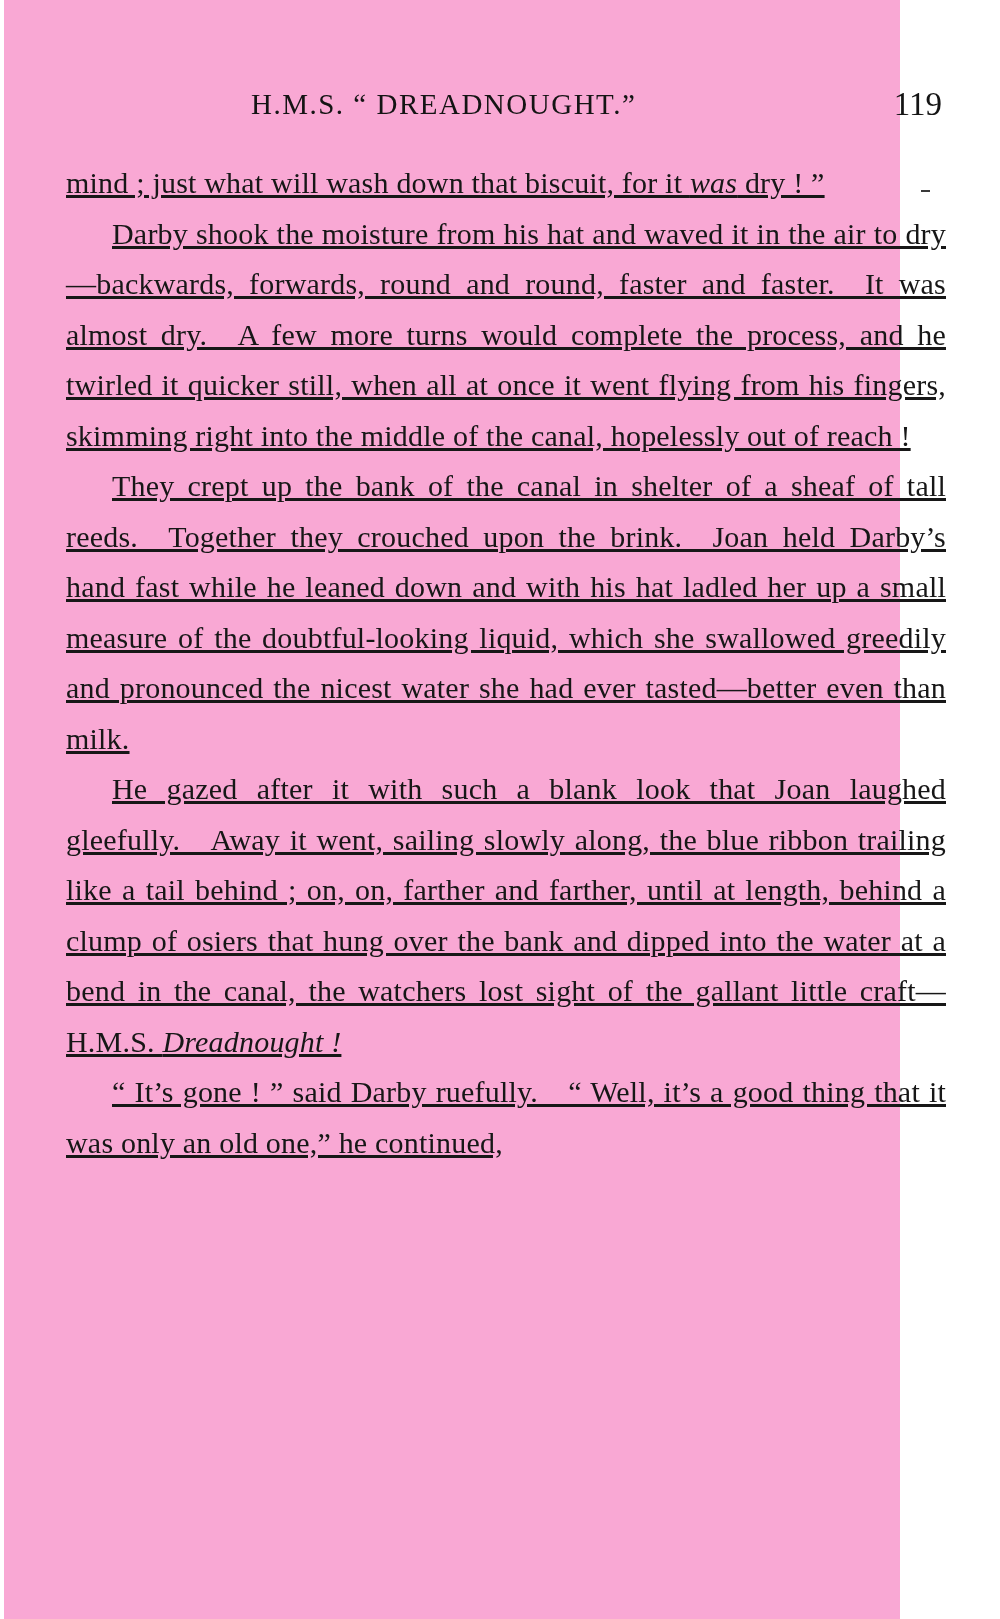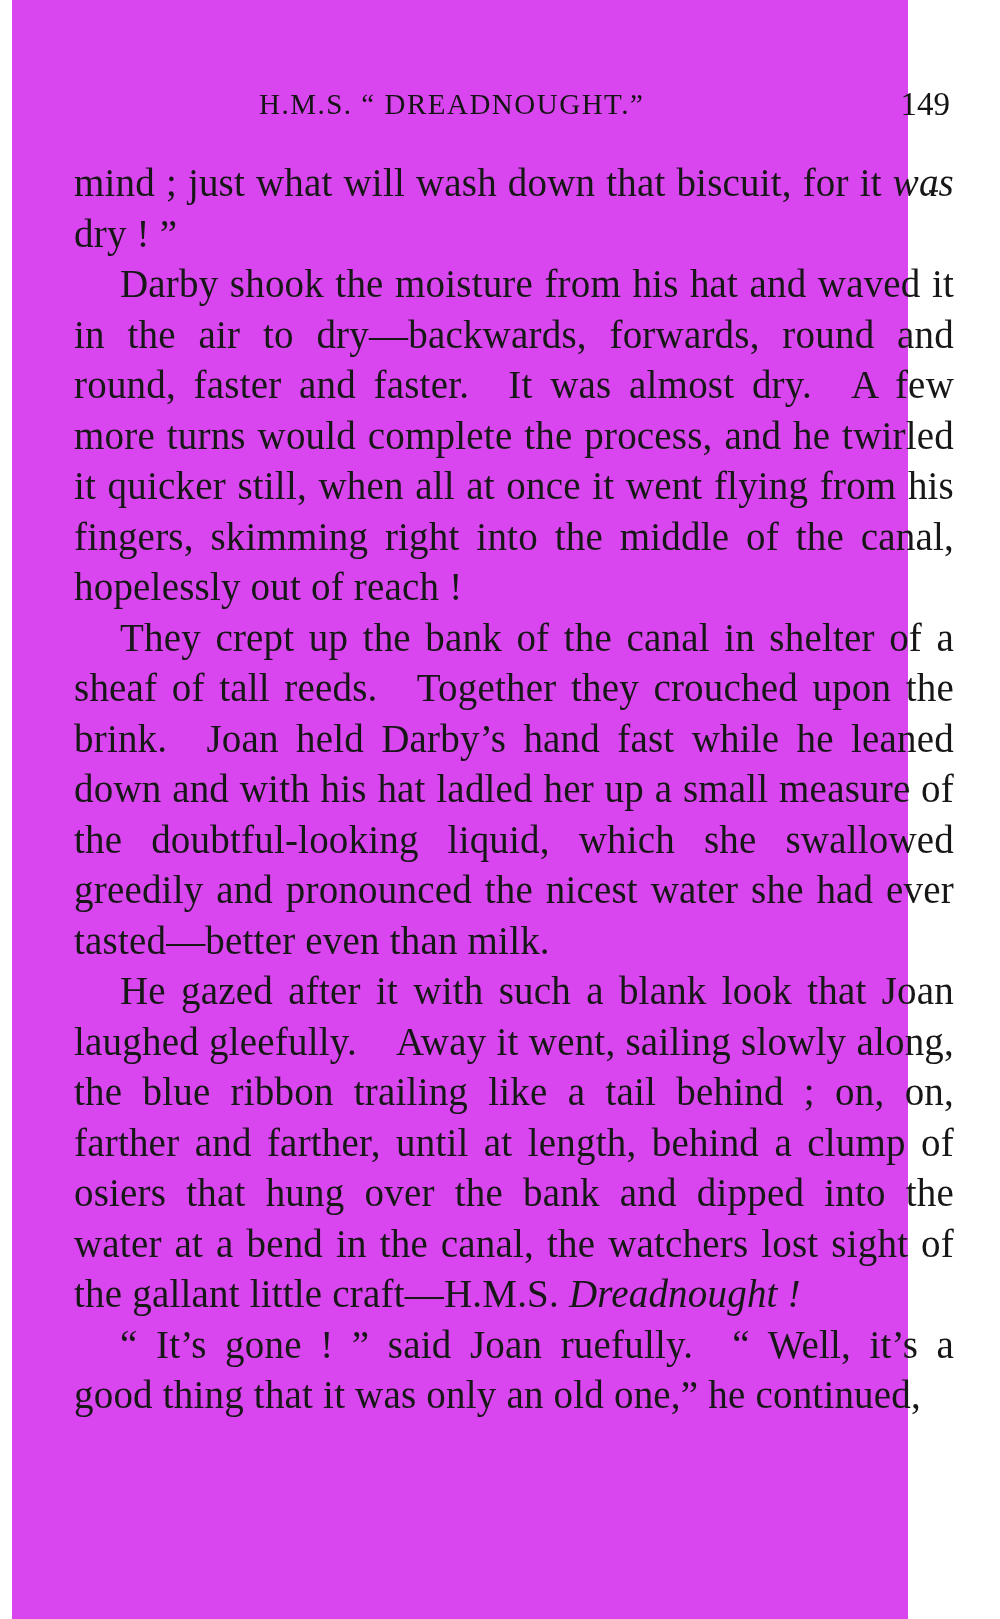--- a/index.html
+++ b/index.html
@@ -10,24 +10,24 @@
   body {
     width: 1000px;
     height: 1619px;
     font-family: "Liberation Serif", serif;
     color: #1a1a1a;
     position: relative;
     overflow: hidden;
   }
   .page {
     position: absolute;
-    top: 0; left: 12px;
+    top: 0; left: 4px;
     width: 896px;
     height: 1619px;
-    background: #d946ef;
+    background: #f9a8d4;
   }
   .header {
     position: absolute;
     top: 88px;
     left: 62px;
     width: 876px;
     height: 44px;
   }
   .running-head {
     position: absolute;
@@ -48,26 +48,27 @@
     color: #141414;
   }
   .body-text {
     position: absolute;
     top: 158px;
     left: 62px;
     width: 880px;
   }
   .para {
     margin: 0 0 0 0;
-    font-size: 39px;
+    font-size: 30px;
     line-height: 50.5px;
     text-align: justify;
     text-justify: inter-word;
     color: #171717;
     letter-spacing: 0.2px;
+    text-decoration: underline;
   }
   .para.indent {
     text-indent: 46px;
   }
   .para em {
     font-style: italic;
   }
   .tick {
     position: absolute;
     top: 190px;
@@ -77,26 +78,26 @@
     background: #3a3a3a;
   }
 </style>
 </head>
 <body>
 
 <div class="page">
 
   <div class="header">
     <div class="running-head">H.M.S. “ DREADNOUGHT.”</div>
-    <div class="page-number">149</div>
+    <div class="page-number">119</div>
   </div>
 
   <div class="tick"></div>
 
   <div class="body-text">
     <p class="para">mind ; just what will wash down that biscuit, for it <em>was</em> dry ! ”</p>
     <p class="para indent">Darby shook the moisture from his hat and waved it in the air to dry—backwards, forwards, round and round, faster and faster. It was almost dry. A few more turns would complete the process, and he twirled it quicker still, when all at once it went flying from his fingers, skimming right into the middle of the canal, hopelessly out of reach !</p>
     <p class="para indent">They crept up the bank of the canal in shelter of a sheaf of tall reeds. Together they crouched upon the brink. Joan held Darby’s hand fast while he leaned down and with his hat ladled her up a small measure of the doubtful-looking liquid, which she swallowed greedily and pronounced the nicest water she had ever tasted—better even than milk.</p>
     <p class="para indent">He gazed after it with such a blank look that Joan laughed gleefully. Away it went, sailing slowly along, the blue ribbon trailing like a tail behind ; on, on, farther and farther, until at length, behind a clump of osiers that hung over the bank and dipped into the water at a bend in the canal, the watchers lost sight of the gallant little craft—H.M.S. <em>Dreadnought !</em></p>
-    <p class="para indent">“ It’s gone ! ” said Joan ruefully. “ Well, it’s a good thing that it was only an old one,” he continued,</p>
+    <p class="para indent">“ It’s gone ! ” said Darby ruefully. “ Well, it’s a good thing that it was only an old one,” he continued,</p>
   </div>
 
 </div>
 
 </body></html>

